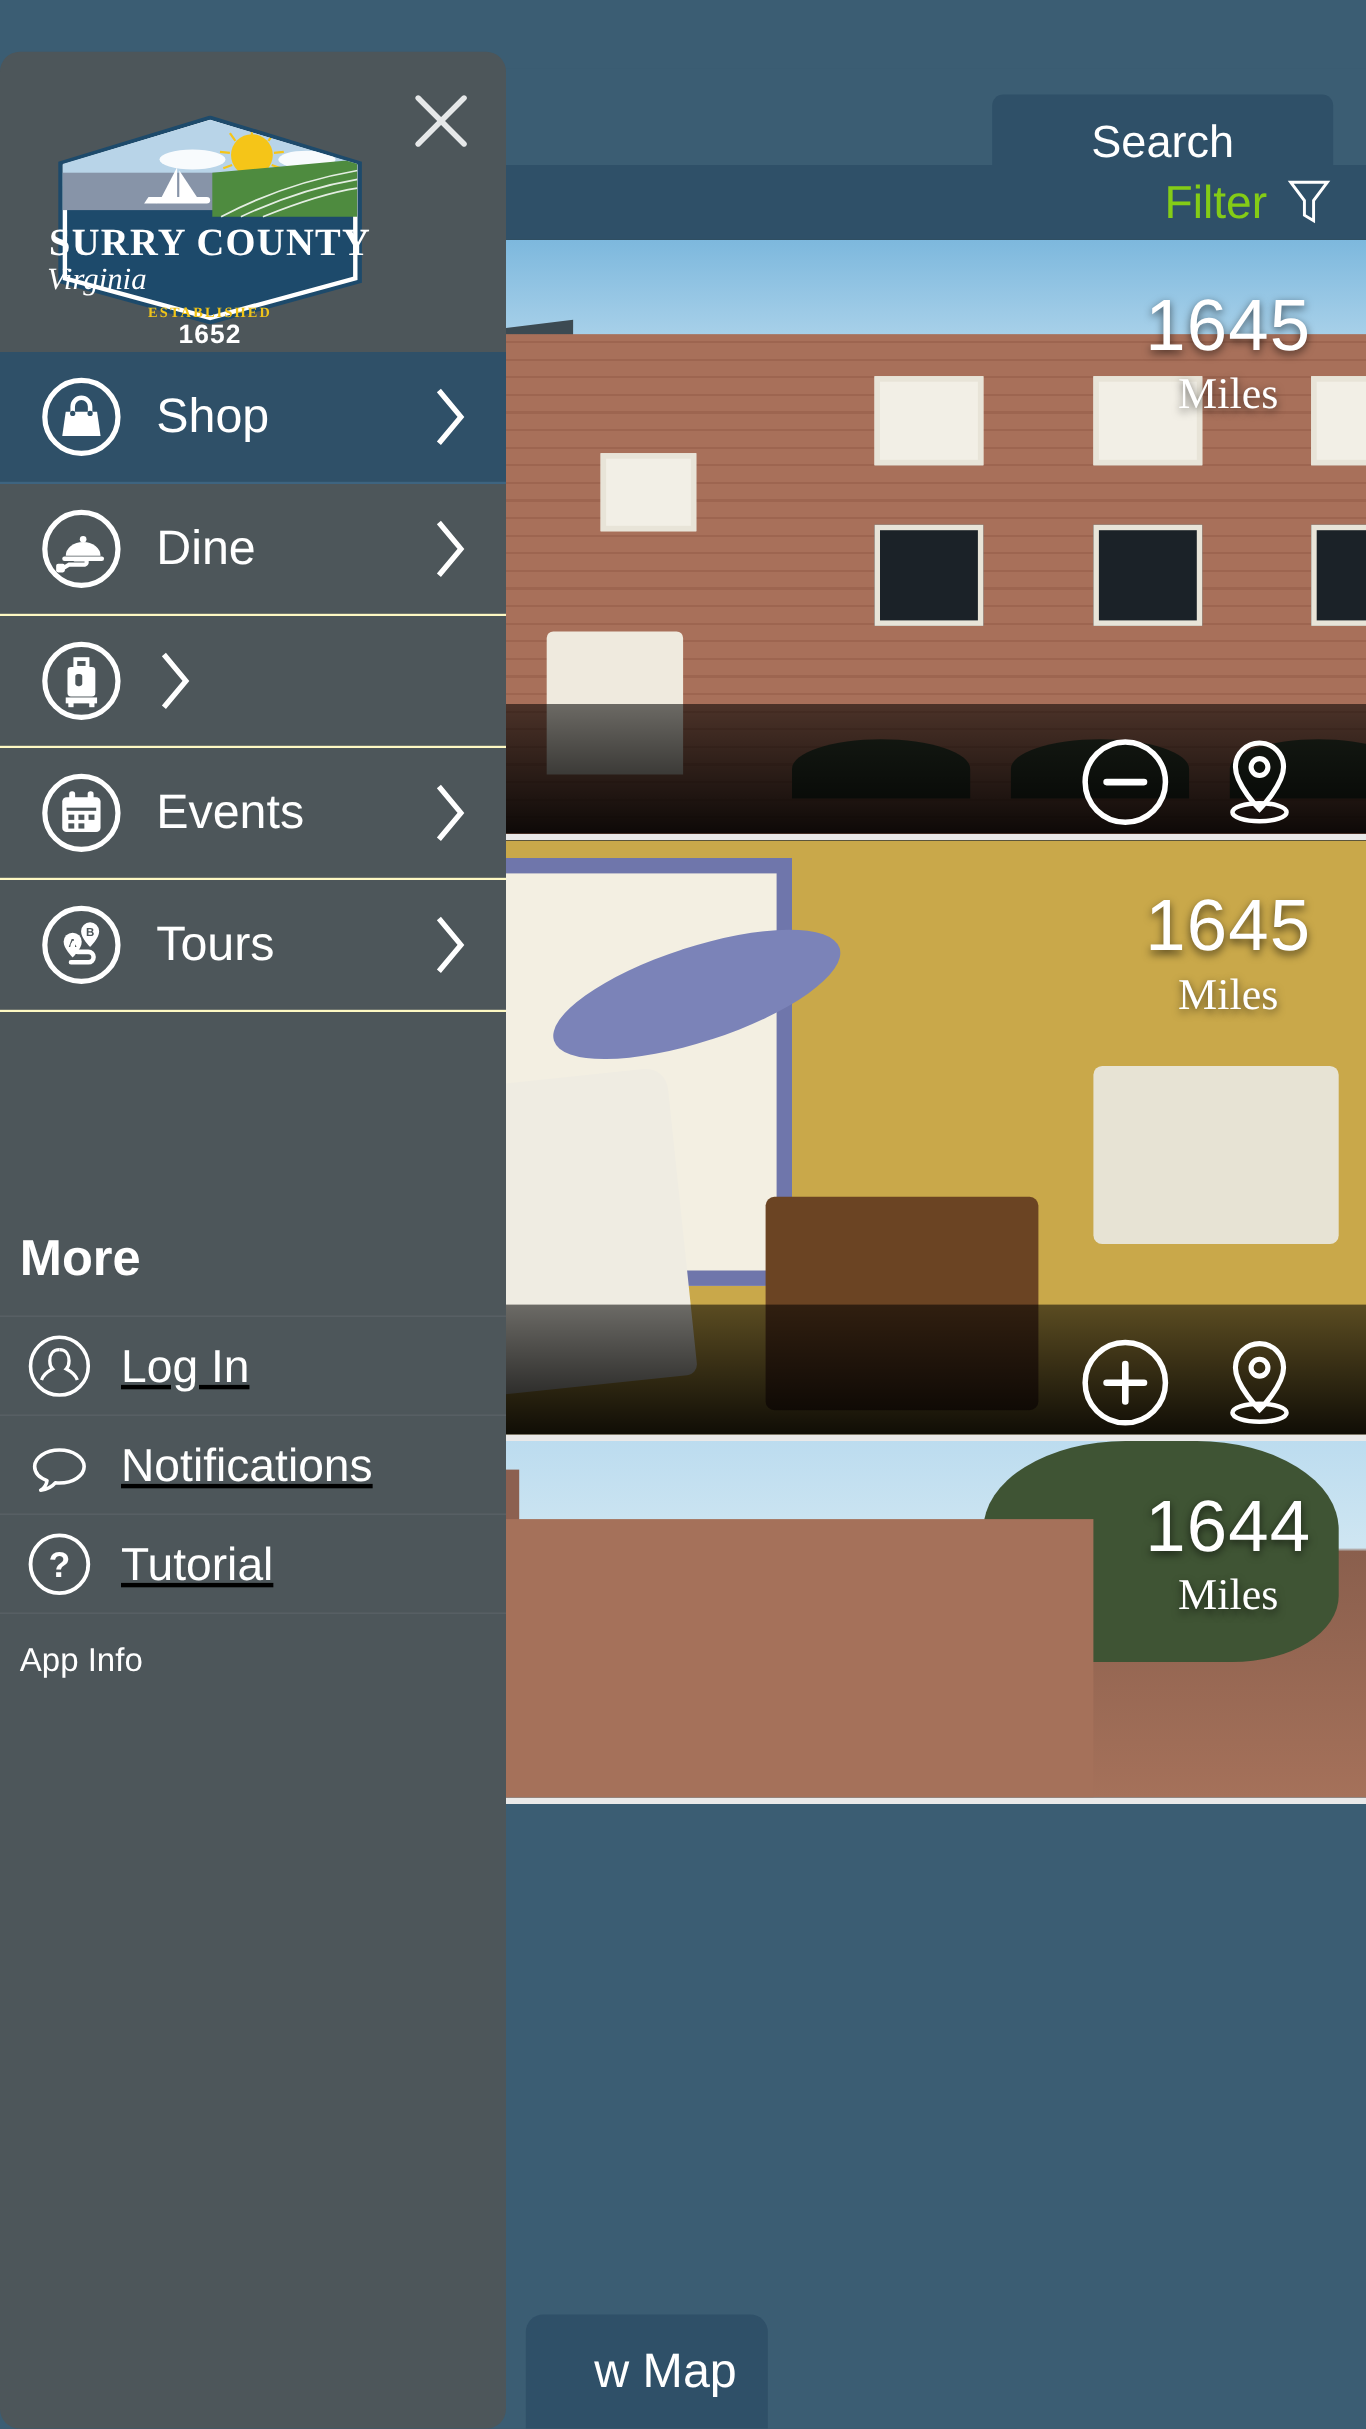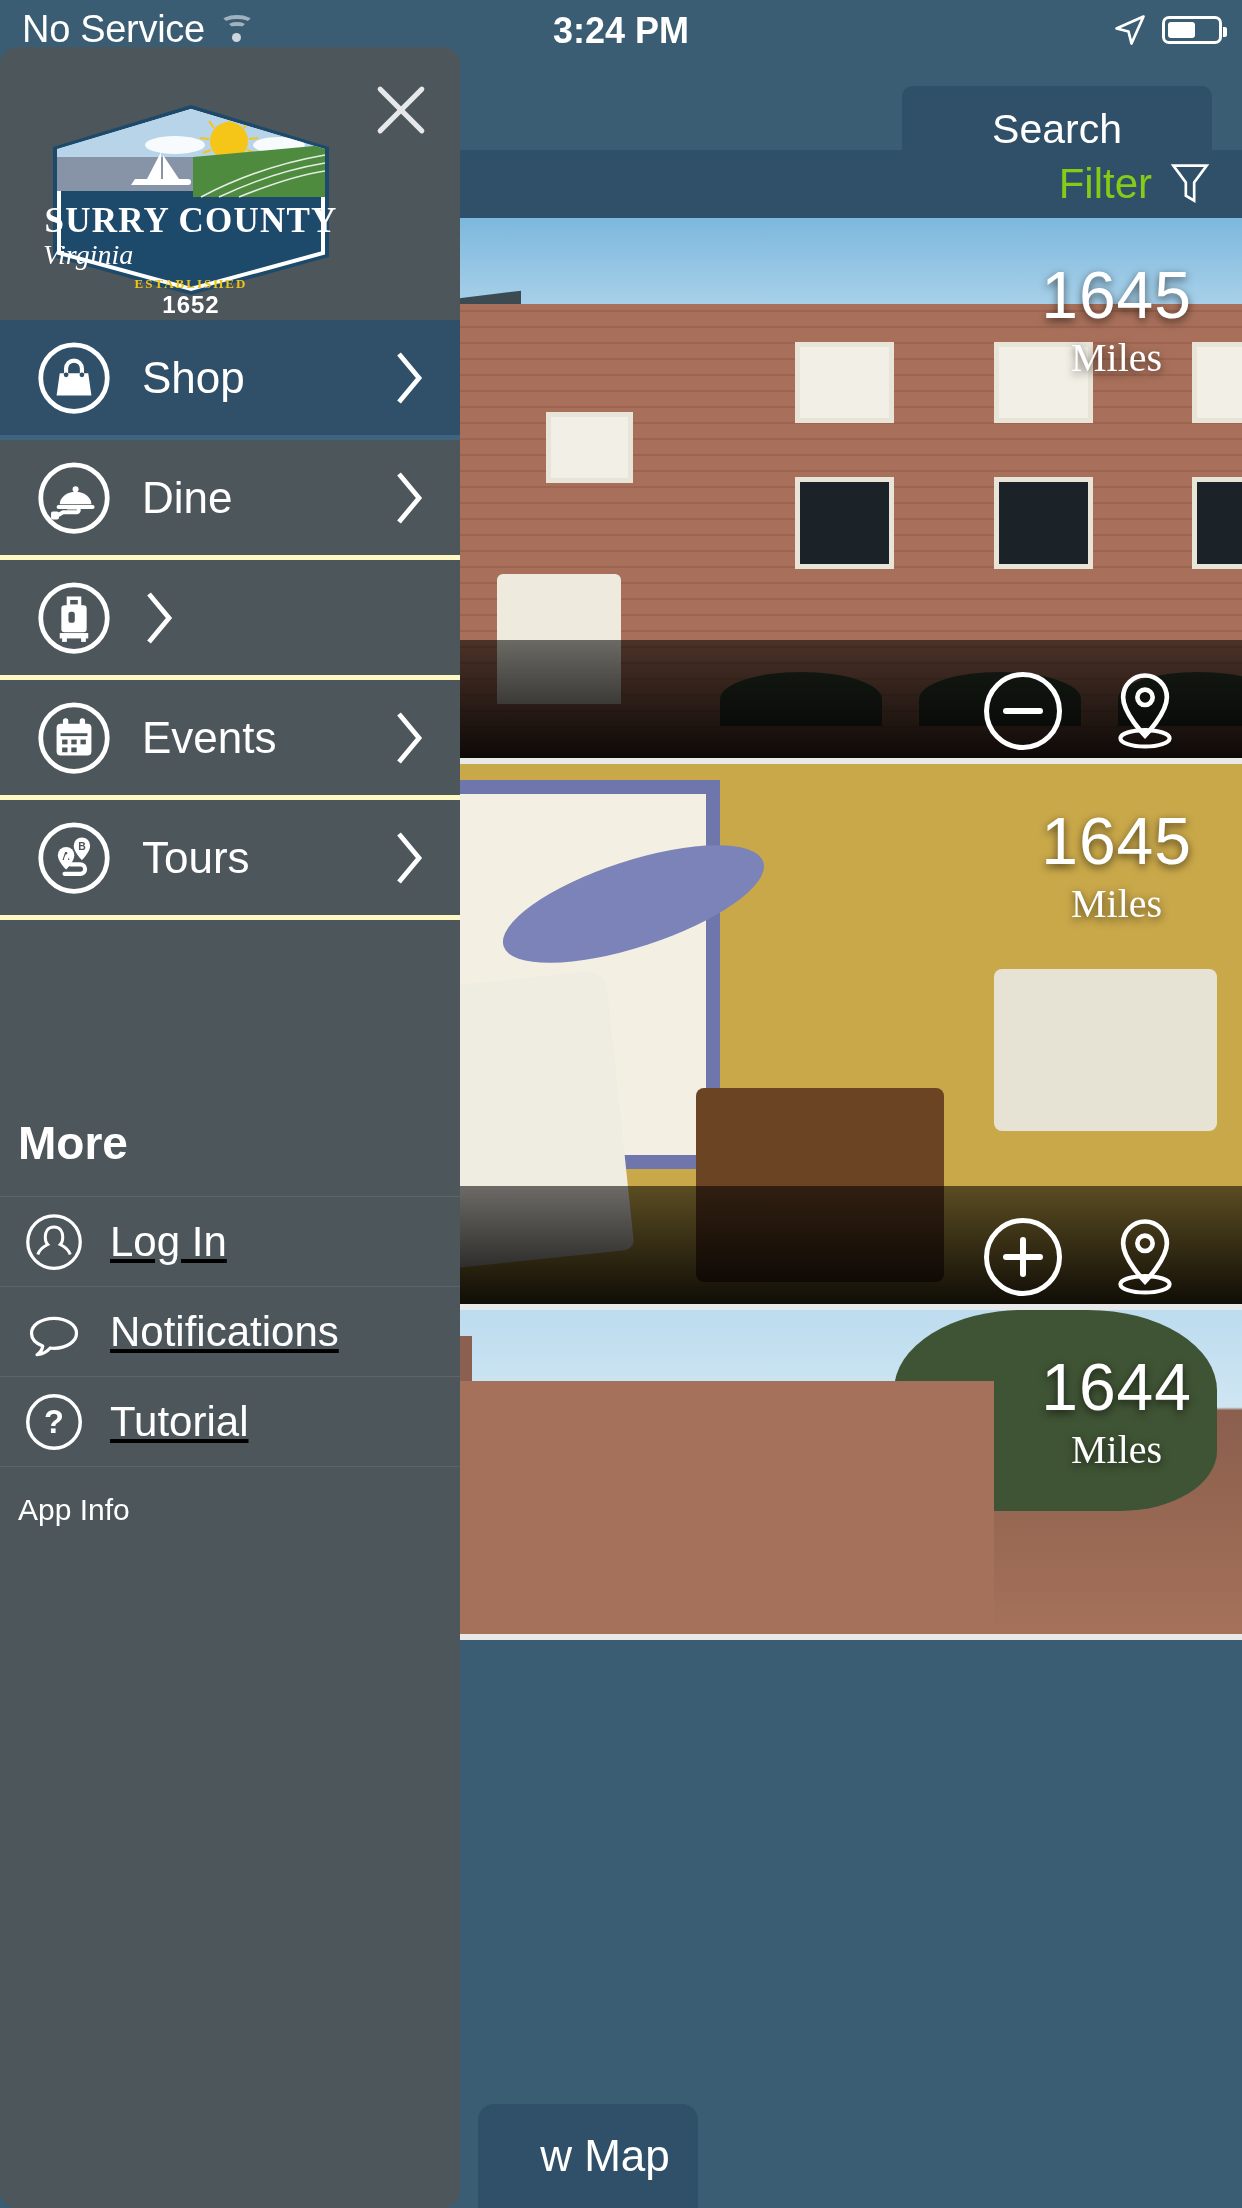--- a/index.html
+++ b/index.html
@@ -115,21 +115,21 @@
     font-family:"Liberation Serif", serif;font-weight:700;font-size:35px;letter-spacing:1.2px;}
   .badge-txt2{position:absolute;left:0;right:0;top:134px;color:#fff;
     font-family:"Liberation Serif", serif;font-style:italic;font-size:28px;}
   .badge-est{position:absolute;left:0;right:0;top:171px;text-align:center;color:#f0c419;
     font-family:"Liberation Serif", serif;font-weight:700;font-size:13px;letter-spacing:2px;}
   .badge-year{position:absolute;left:0;right:0;top:186px;text-align:center;color:#fff;
     font-family:"Liberation Sans", sans-serif;font-weight:700;font-size:24px;letter-spacing:1px;}
 
   .menu-item {
     position:relative; height:120px; display:flex; align-items:center;
-    border-bottom:5px solid #fef9c3; padding-left:36px;
+    border-bottom:2px solid #fef9c3; padding-left:36px;
   }
   .menu-item.active { background:#2f5068; border-bottom-color:#3e6480; }
   .mi-icon { width:76px; height:76px; flex:0 0 76px; margin-right:30px; }
   .mi-label { color:#fff; font-size:44px; font-weight:300; flex:1; }
   .mi-badge {
     width:62px;height:62px;border-radius:50%;background:#2f5068;color:#fff;
     display:flex;align-items:center;justify-content:center;font-size:34px;margin-right:22px;
   }
   .chev { width:34px;height:56px;margin-right:34px; }
 
@@ -411,33 +411,14 @@
       <svg class="mi-icon" viewBox="0 0 48 48">
         <circle cx="24" cy="24" r="21" fill="none" stroke="#fff" stroke-width="2.8"></circle>
         <text x="24" y="33" font-size="26" font-family="Liberation Sans, sans-serif" font-weight="700" fill="#fff" text-anchor="middle">?</text>
       </svg>
       <span class="mi-label">Tutorial</span>
     </div>
 
     <div class="appinfo">App Info</div>
   </div>
 
-  <div class="statusbar">
-    <div class="sb-left">
-      <span class="sb-carrier">No Service</span>
-      <span class="wifi-ico">
-          <i></i>
-          <i></i>
-          <span class="wifi-dot"></span>
-        </span>
-    </div>
-    <div class="sb-center">3:24 PM</div>
-    <div class="sb-right">
-      <svg width="36" height="36" viewBox="0 0 24 24">
-        <path d="M21 3 L3 11 L11 13 L13 21 Z" fill="none" stroke="#fff" stroke-width="1.8" stroke-linejoin="round"></path>
-      </svg>
-      <span class="batt">
-          <span class="fill"></span>
-        </span>
-    </div>
-  </div>
 
 </div>
 
 </body></html>

